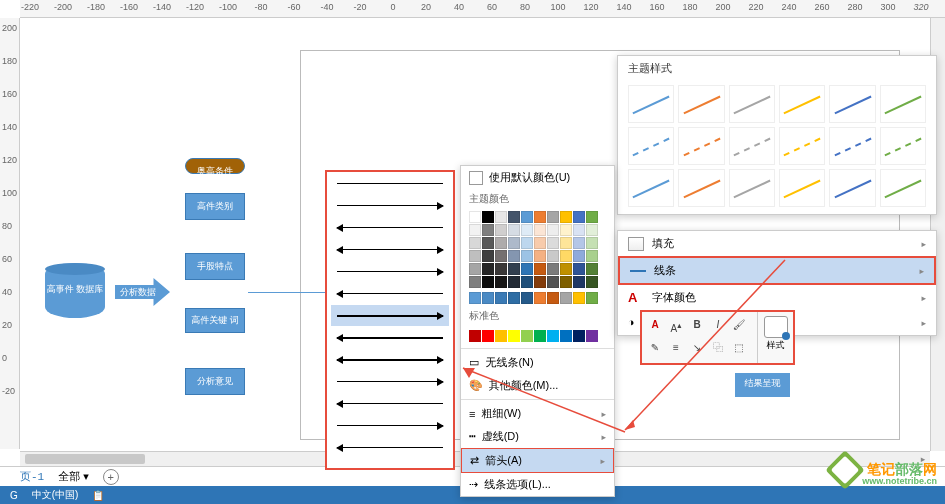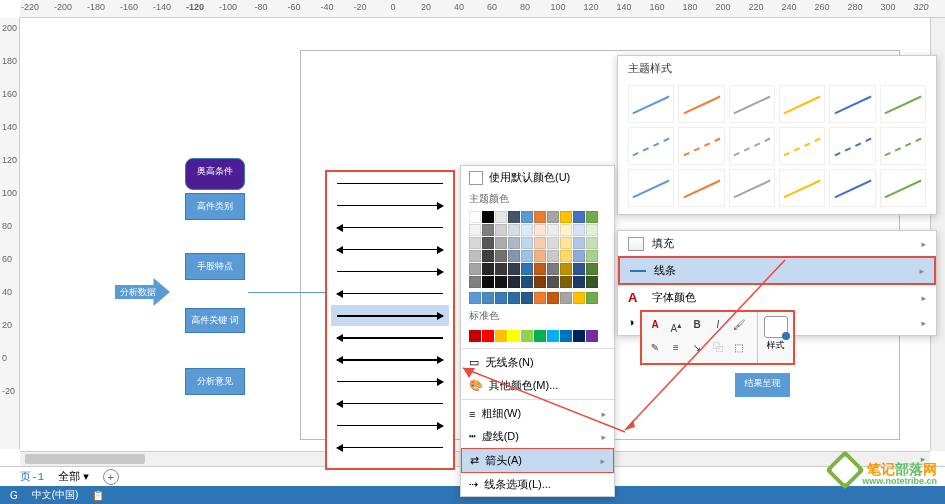--- a/index.html
+++ b/index.html
@@ -18,21 +18,21 @@
 
 .db-shape { position: absolute; top: 245px; left: 25px; width: 60px; height: 55px; }
 .db-cyl { width: 60px; height: 55px; background: #5b9bd5; border-radius: 50%/20%; position: relative; }
 .db-cyl::before { content: ""; position: absolute; top: 0; left: 0; right: 0; height: 12px; background: #4a8ac4; border-radius: 50%; }
 .db-label { position: absolute; top: 20px; width: 100%; text-align: center; color: #fff; font-size: 9px; line-height: 12px; }
 
 .arrow-block { position: absolute; top: 260px; left: 95px; width: 55px; height: 28px; background: #5b9bd5; clip-path: polygon(0 25%, 70% 25%, 70% 0, 100% 50%, 70% 100%, 70% 75%, 0 75%); }
 .arrow-block span { position: absolute; top: 8px; left: 5px; color: #fff; font-size: 9px; }
 
 .cond-box { position: absolute; left: 165px; width: 60px; background: #5b9bd5; color: #fff; font-size: 9px; text-align: center; padding: 6px 2px; border: 1px solid #3a7ab5; }
-.cond-header { top: 140px; height: 32px; background: #4c1d95; border-radius: 8px; }
+.cond-header { top: 140px; height: 16px; background: #a16207; border-radius: 8px; }
 .box1 { top: 175px; } .box2 { top: 235px; } .box3 { top: 290px; line-height: 11px; } .box4 { top: 350px; }
 
 .conn-line { position: absolute; top: 274px; left: 228px; width: 85px; height: 1px; background: #5b9bd5; }
 .conn-line::after { content: ""; position: absolute; right: -1px; top: -3px; border-left: 6px solid #5b9bd5; border-top: 3px solid transparent; border-bottom: 3px solid transparent; }
 .target-box { position: absolute; top: 264px; left: 310px; width: 14px; height: 20px; border: 1px solid #5b9bd5; background: #eaf3fb; }
 
 
 .arrow-flyout { position: absolute; top: 170px; left: 325px; width: 130px; height: 300px; border: 2px solid #e74c3c; background: #fff; z-index: 5; }
 .arrow-opt { height: 21px; margin: 1px 4px; position: relative; display: flex; align-items: center; }
 .arrow-opt.sel { background: #c5d9f1; }
@@ -109,21 +109,21 @@
 </style>
 </head>
 <body>
 
 <div class="ruler-h" id="rh">
     <span style="left: 10px;">-220</span>
     <span style="left: 43px;">-200</span>
     <span style="left: 76px;">-180</span>
     <span style="left: 109px;">-160</span>
     <span style="left: 142px;">-140</span>
-    <span style="left: 175px; font-weight: bold;">-120</span>
+    <span style="left: 175px;">-120</span>
     <span style="left: 208px;">-100</span>
     <span style="left: 241px;">-80</span>
     <span style="left: 274px;">-60</span>
     <span style="left: 307px;">-40</span>
     <span style="left: 340px;">-20</span>
     <span style="left: 373px;">0</span>
     <span style="left: 406px;">20</span>
     <span style="left: 439px;">40</span>
     <span style="left: 472px;">60</span>
     <span style="left: 505px;">80</span>
@@ -151,20 +151,25 @@
     <span style="top: 241px;">60</span>
     <span style="top: 274px;">40</span>
     <span style="top: 307px;">20</span>
     <span style="top: 340px;">0</span>
     <span style="top: 373px;">-20</span>
   </div>
 
 <div class="canvas">
   <div class="page-outline"></div>
 
+  <div class="db-shape">
+    <div class="db-cyl"></div>
+    <div class="db-label">高事件
+数据库</div>
+  </div>
   <div class="arrow-block">
       <span>分析数据</span>
     </div>
 
   <div class="cond-box cond-header">奥高条件</div>
   <div class="cond-box box1">高件类别</div>
   <div class="cond-box box2">手股特点</div>
   <div class="cond-box box3">高件关键
 词</div>
   <div class="cond-box box4">分析意见</div>

